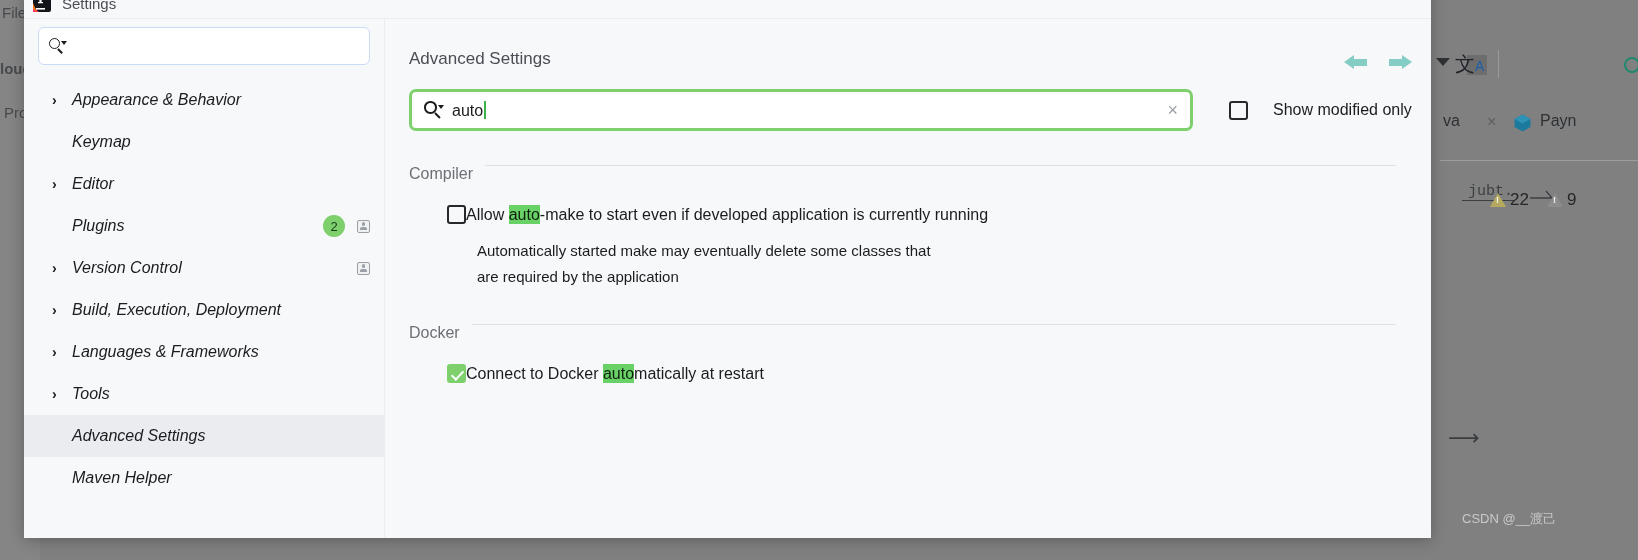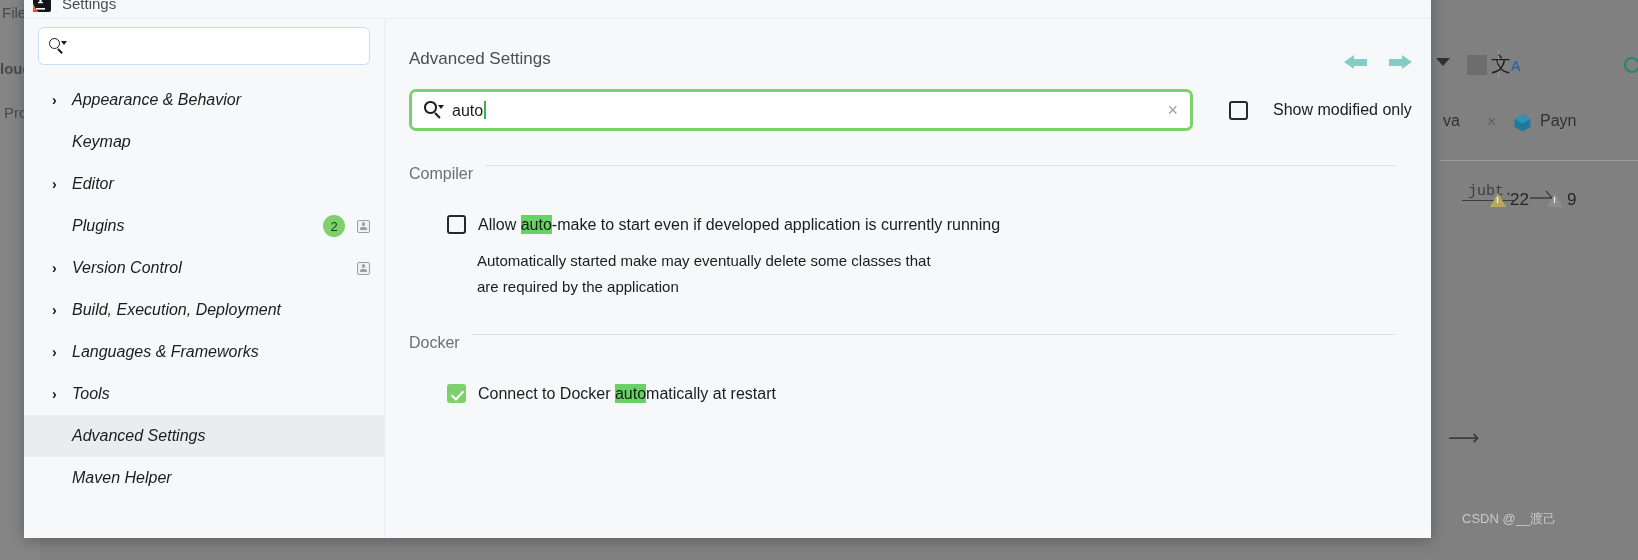--- a/index.html
+++ b/index.html
@@ -61,21 +61,21 @@
     background: #6d6d6d;
   }
   .bg-divider-v {
     position: absolute;
     left: 1498px; top: 50px;
     width: 1px; height: 28px;
     background: #9a9a9a;
   }
   .bg-translate {
     position: absolute;
-    left: 1491px; top: 51px;
+    left: 1455px; top: 51px;
     font-size: 20px;
     color: #20232a;
     white-space: nowrap;
   }
   .bg-translate .sub {
     font-size: 14px;
     color: #1b5fa8;
   }
   .bg-circle-green {
     position: absolute;
@@ -489,23 +489,22 @@
   .group-rule {
     flex: 1;
     height: 1px;
     background: #dfe1e5;
     margin-right: 16px;
   }
 
   .setting-row {
     display: flex;
     align-items: flex-start;
-    margin-top: 32px;
+    margin-top: 22px;
     padding-left: 38px;
-    gap: 12px;
   }
   .setting-label {
     font-size: 16px;
     color: #1b1c1e;
     white-space: nowrap;
     line-height: 19px;
   }
   .hl {
     background: #69d267;
     color: #10200f;

